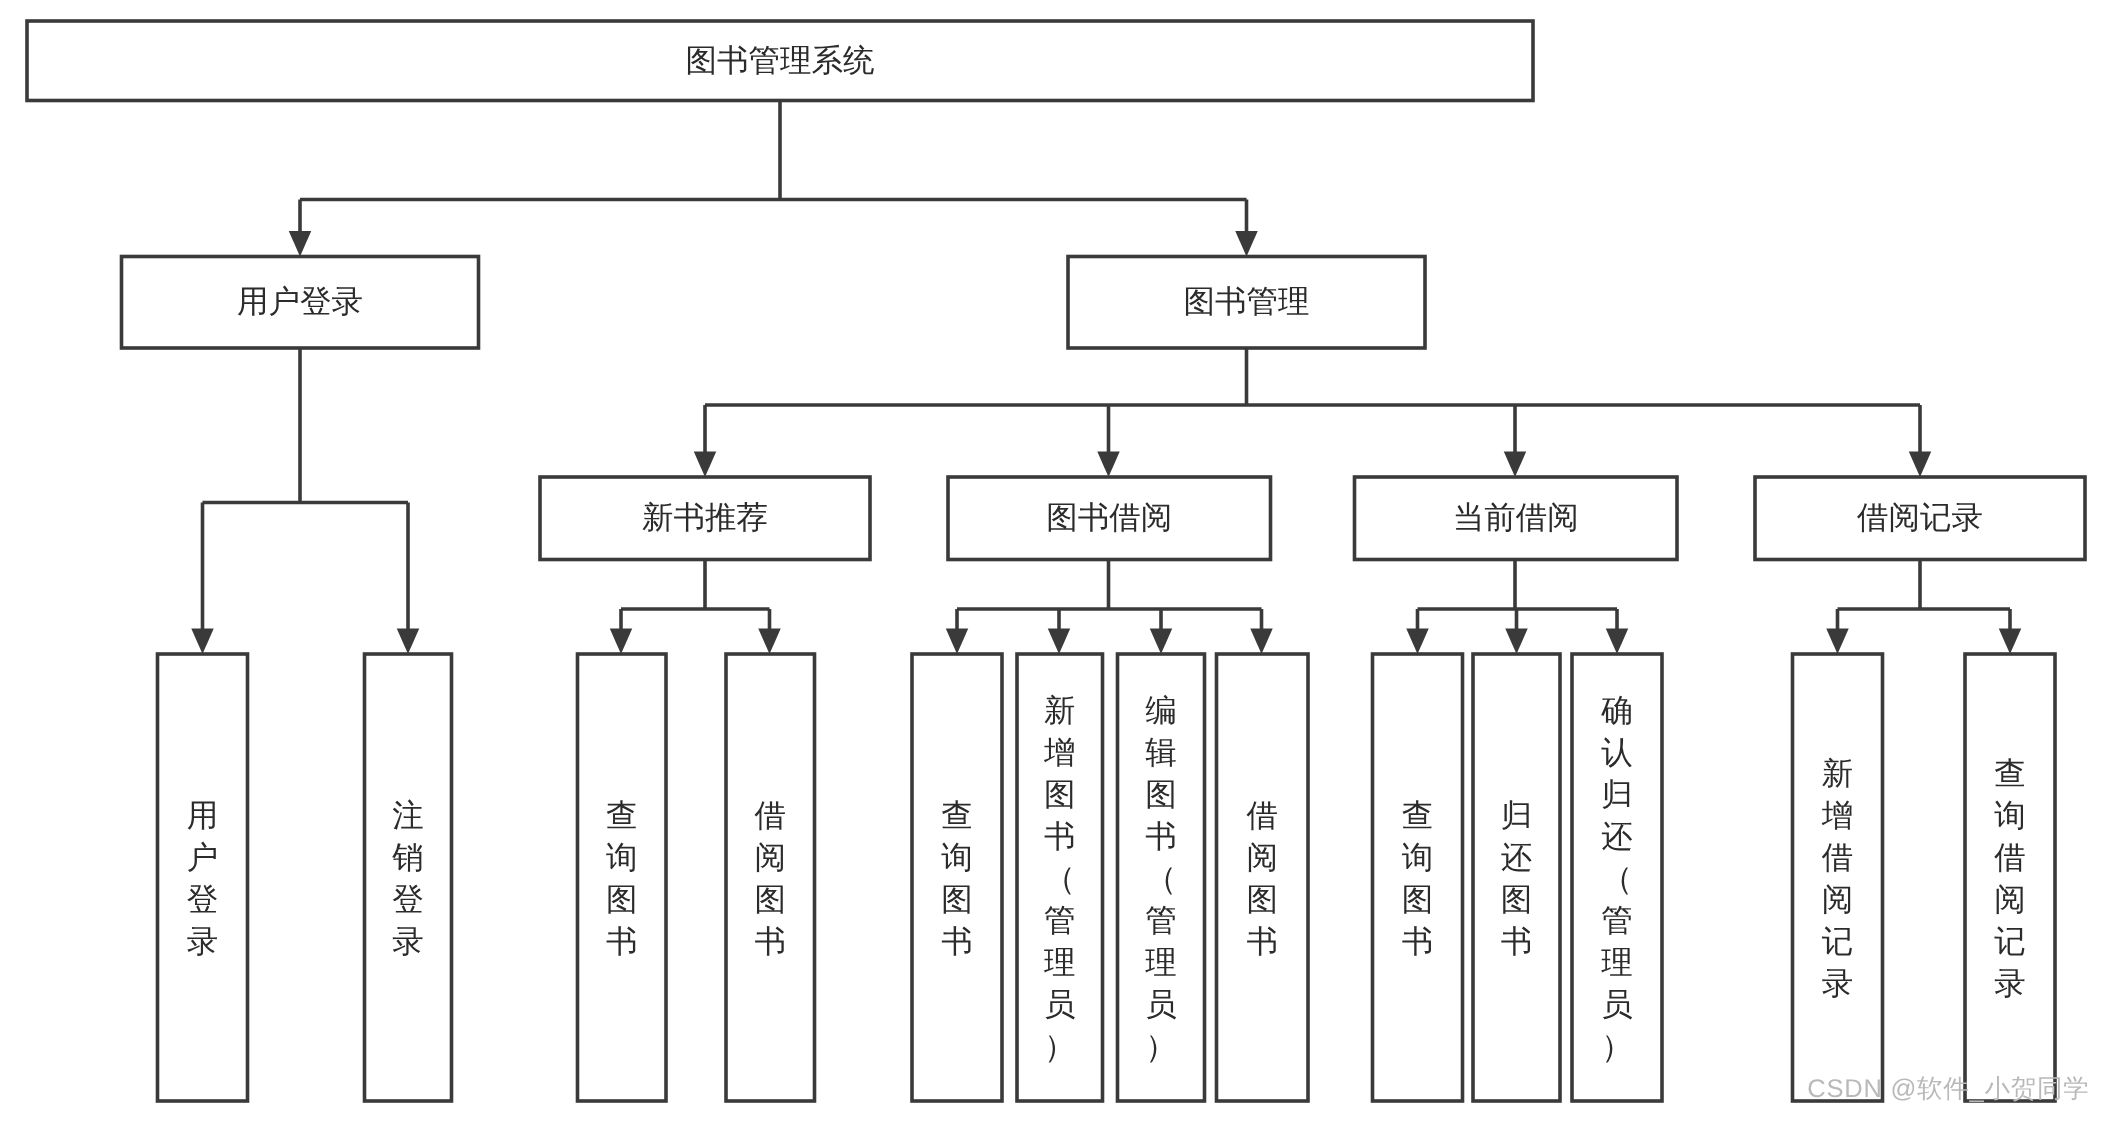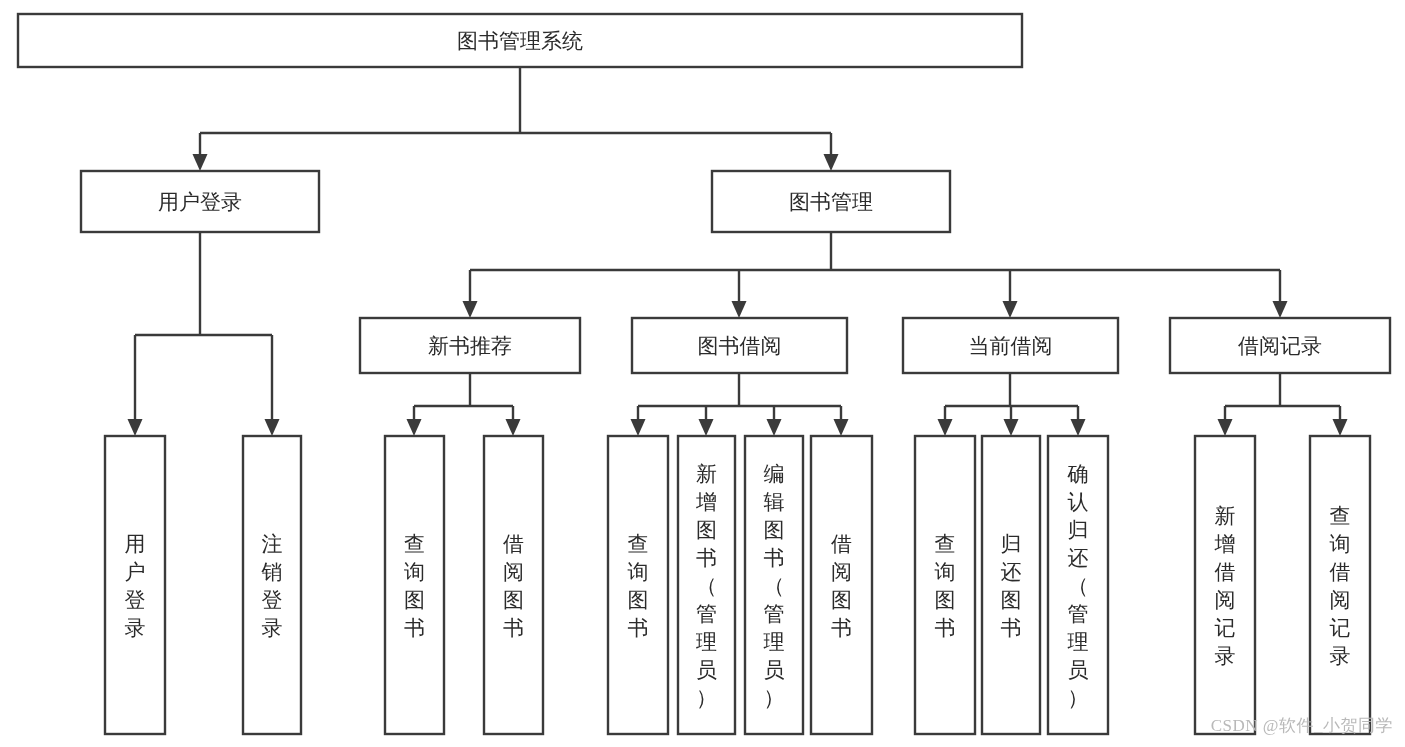--- a/index.html
+++ b/index.html
@@ -51,21 +51,21 @@
   .node-label-v {
     fill: #2b2b2b;
     font-family: "DejaVu Sans", "Liberation Sans", sans-serif;
     font-size: 21px;
     text-anchor: middle;
   }
   .watermark-text {
     position: absolute;
     right: 12px;
     bottom: 6px;
-    font-family: Liberation Serif, serif;
+    font-family: Liberation Sans, sans-serif;
     font-size: 17px;
     color: #b9b9b9;
     letter-spacing: 0.5px;
     white-space: nowrap;
     user-select: none;
   }
 </style>
 </head>
 <body>
 

